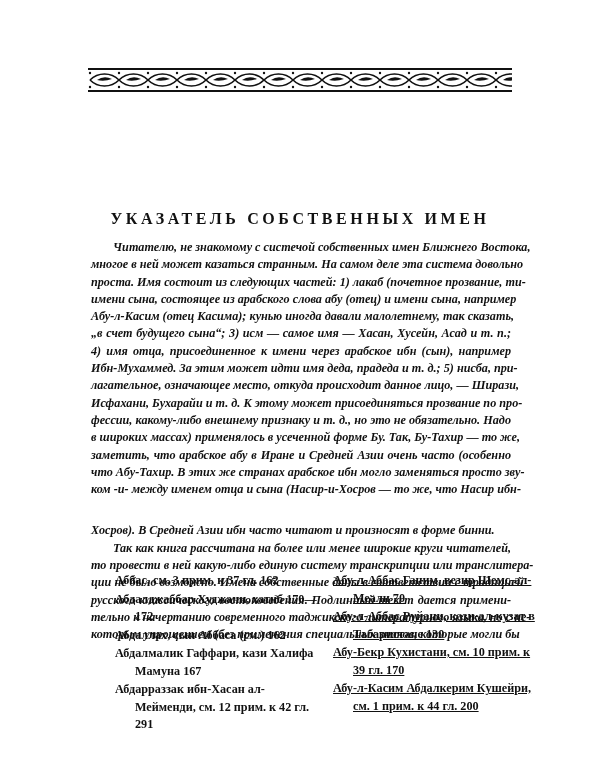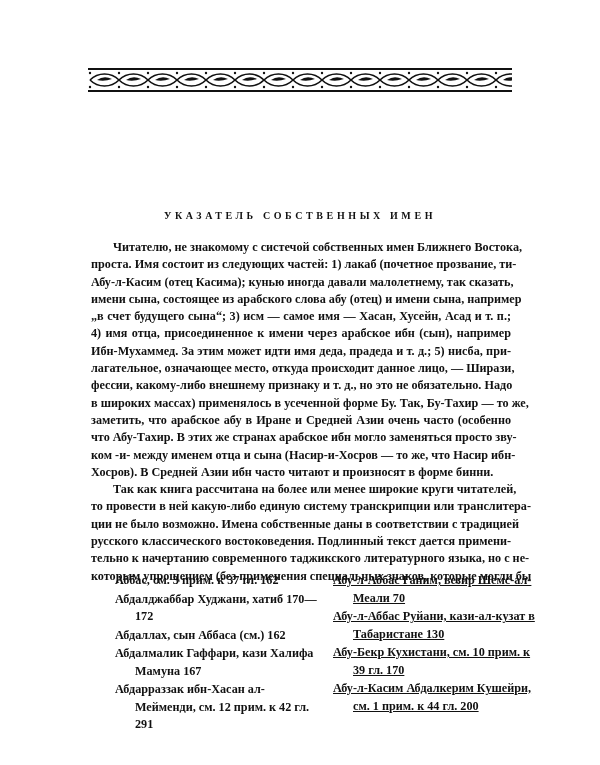--- a/index.html
+++ b/index.html
@@ -22,21 +22,21 @@
       width: 424px;
       height: 24px;
     }
     .title {
       position: absolute;
       left: 0;
       width: 600px;
       top: 210px;
       text-align: center;
       font-family: "Liberation Serif", serif;
-      font-size: 10px;
+      font-size: 16px;
       font-weight: bold;
       letter-spacing: 3.6px;
     }
     .intro {
       position: absolute;
       left: 91px;
       width: 420px;
       top: 239px;
       font-family: "Liberation Serif", serif;
       font-size: 12.2px;
@@ -46,23 +46,25 @@
     }
     .intro p {
       margin: 0;
       text-indent: 22px;
     }
     .intro .line {
       display: block;
       text-align: justify;
       text-align-last: justify;
       white-space: nowrap;
+      font-style: italic;
     }
     .intro .line.last {
       text-align-last: left;
+      margin-top: 24px;
     }
     .intro .line.first {
       padding-left: 22px;
     }
     .index {
       position: absolute;
       top: 572px;
       left: 91px;
       width: 430px;
       font-family: "Liberation Serif", serif;
@@ -168,27 +170,29 @@
       <circle cx="408" cy="5" r="1.2"></circle>
       <circle cx="408" cy="19" r="1.2"></circle>
     </g>
 </svg>
 
 <div class="title">УКАЗАТЕЛЬ СОБСТВЕННЫХ ИМЕН</div>
 
 <div class="intro">
   <p id="para-0" style="text-indent: 0px;">
       <span class="line first">Читателю, не знакомому с систечой собственных имен Ближнего Востока,</span>
+      <span class="line">многое в ней может казаться странным. На самом деле эта система довольно</span>
       <span class="line">проста. Имя состоит из следующих частей: 1) лакаб (почетное прозвание, ти-</span>
+      <span class="line">имени сына, состоящее из арабского слова абу (отец) и имени сына, например</span>
       <span class="line">Абу-л-Касим (отец Касима); кунью иногда давали малолетнему, так сказать,</span>
-      <span class="line">имени сына, состоящее из арабского слова абу (отец) и имени сына, например</span>
       <span class="line">„в счет будущего сына“; 3) исм — самое имя — Хасан, Хусейн, Асад и т. п.;</span>
       <span class="line">4) имя отца, присоединенное к имени через арабское ибн (сын), например</span>
       <span class="line">Ибн-Мухаммед. За этим может идти имя деда, прадеда и т. д.; 5) нисба, при-</span>
       <span class="line">лагательное, означающее место, откуда происходит данное лицо, — Ширази,</span>
+      <span class="line">Исфахани, Бухарайи и т. д. К этому может присоединяться прозвание по про-</span>
       <span class="line">фессии, какому-либо внешнему признаку и т. д., но это не обязательно. Надо</span>
       <span class="line">в широких массах) применялось в усеченной форме Бу. Так, Бу-Тахир — то же,</span>
       <span class="line">заметить, что арабское абу в Иране и Средней Азии очень часто (особенно</span>
       <span class="line">что Абу-Тахир. В этих же странах арабское ибн могло заменяться просто зву-</span>
       <span class="line">ком -и- между именем отца и сына (Насир-и-Хосров — то же, что Насир ибн-</span>
       <span class="line last">Хосров). В Средней Азии ибн часто читают и произносят в форме бинни.</span>
     </p>
   <p id="para-1" style="text-indent: 0px;">
       <span class="line first">Так как книга рассчитана на более или менее широкие круги читателей,</span>
       <span class="line">то провести в ней какую-либо единую систему транскрипции или транслитера-</span>

